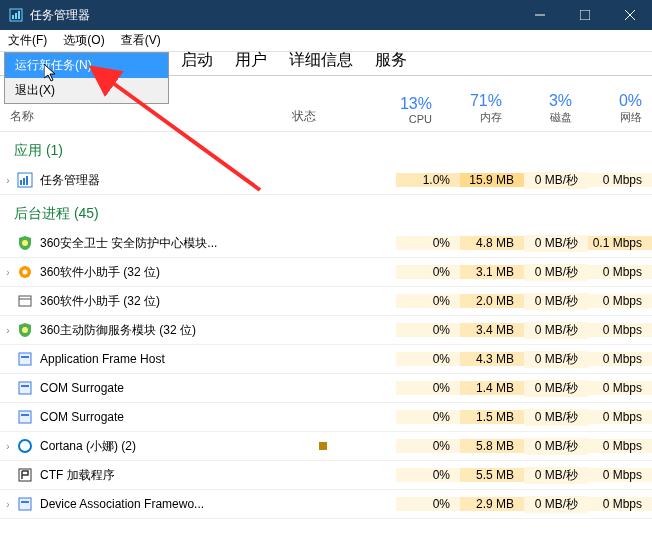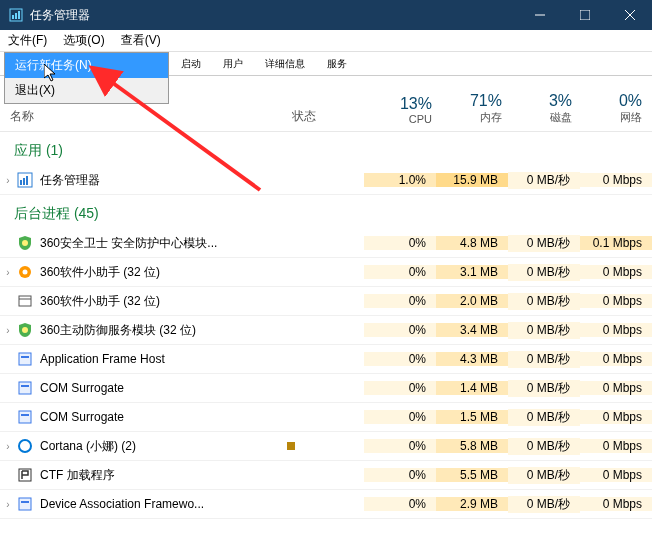--- a/index.html
+++ b/index.html
@@ -6,36 +6,36 @@
 body { width: 652px; height: 551px; background: #fff; overflow: hidden; position: relative; }
 .titlebar { height: 30px; background: #1a3c5e; display: flex; align-items: center; color: #fff; font-size: 12px; padding-left: 8px; }
 .titlebar .icon-slot { width: 16px; height: 16px; margin-right: 6px; display: flex; align-items: center; justify-content: center; }
 .titlebar .spacer { flex: 1; }
 .winbtn { width: 45px; height: 30px; display: flex; align-items: center; justify-content: center; color: #fff; }
 .menubar { height: 22px; display: flex; align-items: center; font-size: 12px; border-bottom: 1px solid #e0e0e0; padding-left: 0; }
 .menubar .mitem { padding: 2px 8px; cursor: default; }
 .file-menu { position: absolute; left: 4px; top: 52px; width: 165px; background: #f0f0f0; border: 1px solid #999; z-index: 10; font-size: 12px; }
 .file-menu .mentry { padding: 4px 10px; cursor: default; }
 .file-menu .mentry.selected { background: #3399ff; color: #fff; }
-.tabs { height: 24px; display: flex; align-items: flex-end; font-size: 10px; padding-left: 170px; border-bottom: 1px solid #ccc; }
+.tabs { height: 24px; display: flex; align-items: flex-end; font-size: 16px; padding-left: 170px; border-bottom: 1px solid #ccc; }
 .tabs .tab { padding: 3px 10px; border: 1px solid transparent; cursor: default; }
 .col-headers { display: flex; height: 56px; border-bottom: 1px solid #e8e8e8; font-size: 12px; color: #555; }
 .col-headers .name-col { flex: 1; display: flex; align-items: flex-end; padding: 0 0 6px 10px; font-family: Liberation Serif, serif; }
 .col-headers .status-col { width: 80px; display: flex; align-items: flex-end; padding-bottom: 6px; }
 .col-headers .mcol { width: 70px; text-align: right; padding: 4px 10px 6px 0; display: flex; flex-direction: column; justify-content: flex-end; }
-.col-headers .mcol .pct { font-size: 16px; color: #0c4a6e; }
+.col-headers .mcol .pct { font-size: 16px; color: #3b82f6; }
 .col-headers .mcol .lbl { font-size: 11px; color: #555; }
 .list { overflow-y: auto; height: 435px; }
 .section-header { font-size: 14px; color: #15803d; padding: 10px 0 6px 14px; }
 .row { display: flex; align-items: center; height: 29px; font-size: 12px; border-bottom: 1px solid #f0f0f0; }
 .row .exp { width: 16px; text-align: center; color: #888; font-size: 10px; }
 .row .ricon { width: 18px; height: 18px; margin-right: 6px; display: flex; align-items: center; justify-content: center; }
 .row .rname { flex: 1; white-space: nowrap; overflow: hidden; text-overflow: ellipsis; }
 .row .rstatus { width: 80px; }
-.row .cell { width: 72px; text-align: right; padding-right: 10px; }
+.row .cell { width: 64px; text-align: right; padding-right: 10px; }
 .heat1 { background: #fff6e0; }
 .heat2 { background: #ffe9b8; }
 .heat3 { background: #ffda8a; }
 .arrow-line { position: absolute; z-index: 20; pointer-events: none; }
 .cursor-overlay { position: absolute; left: 44px; top: 64px; z-index: 15; pointer-events: none; }
 svg { display: block; }
 </style>
 </head>
 <body>
 

